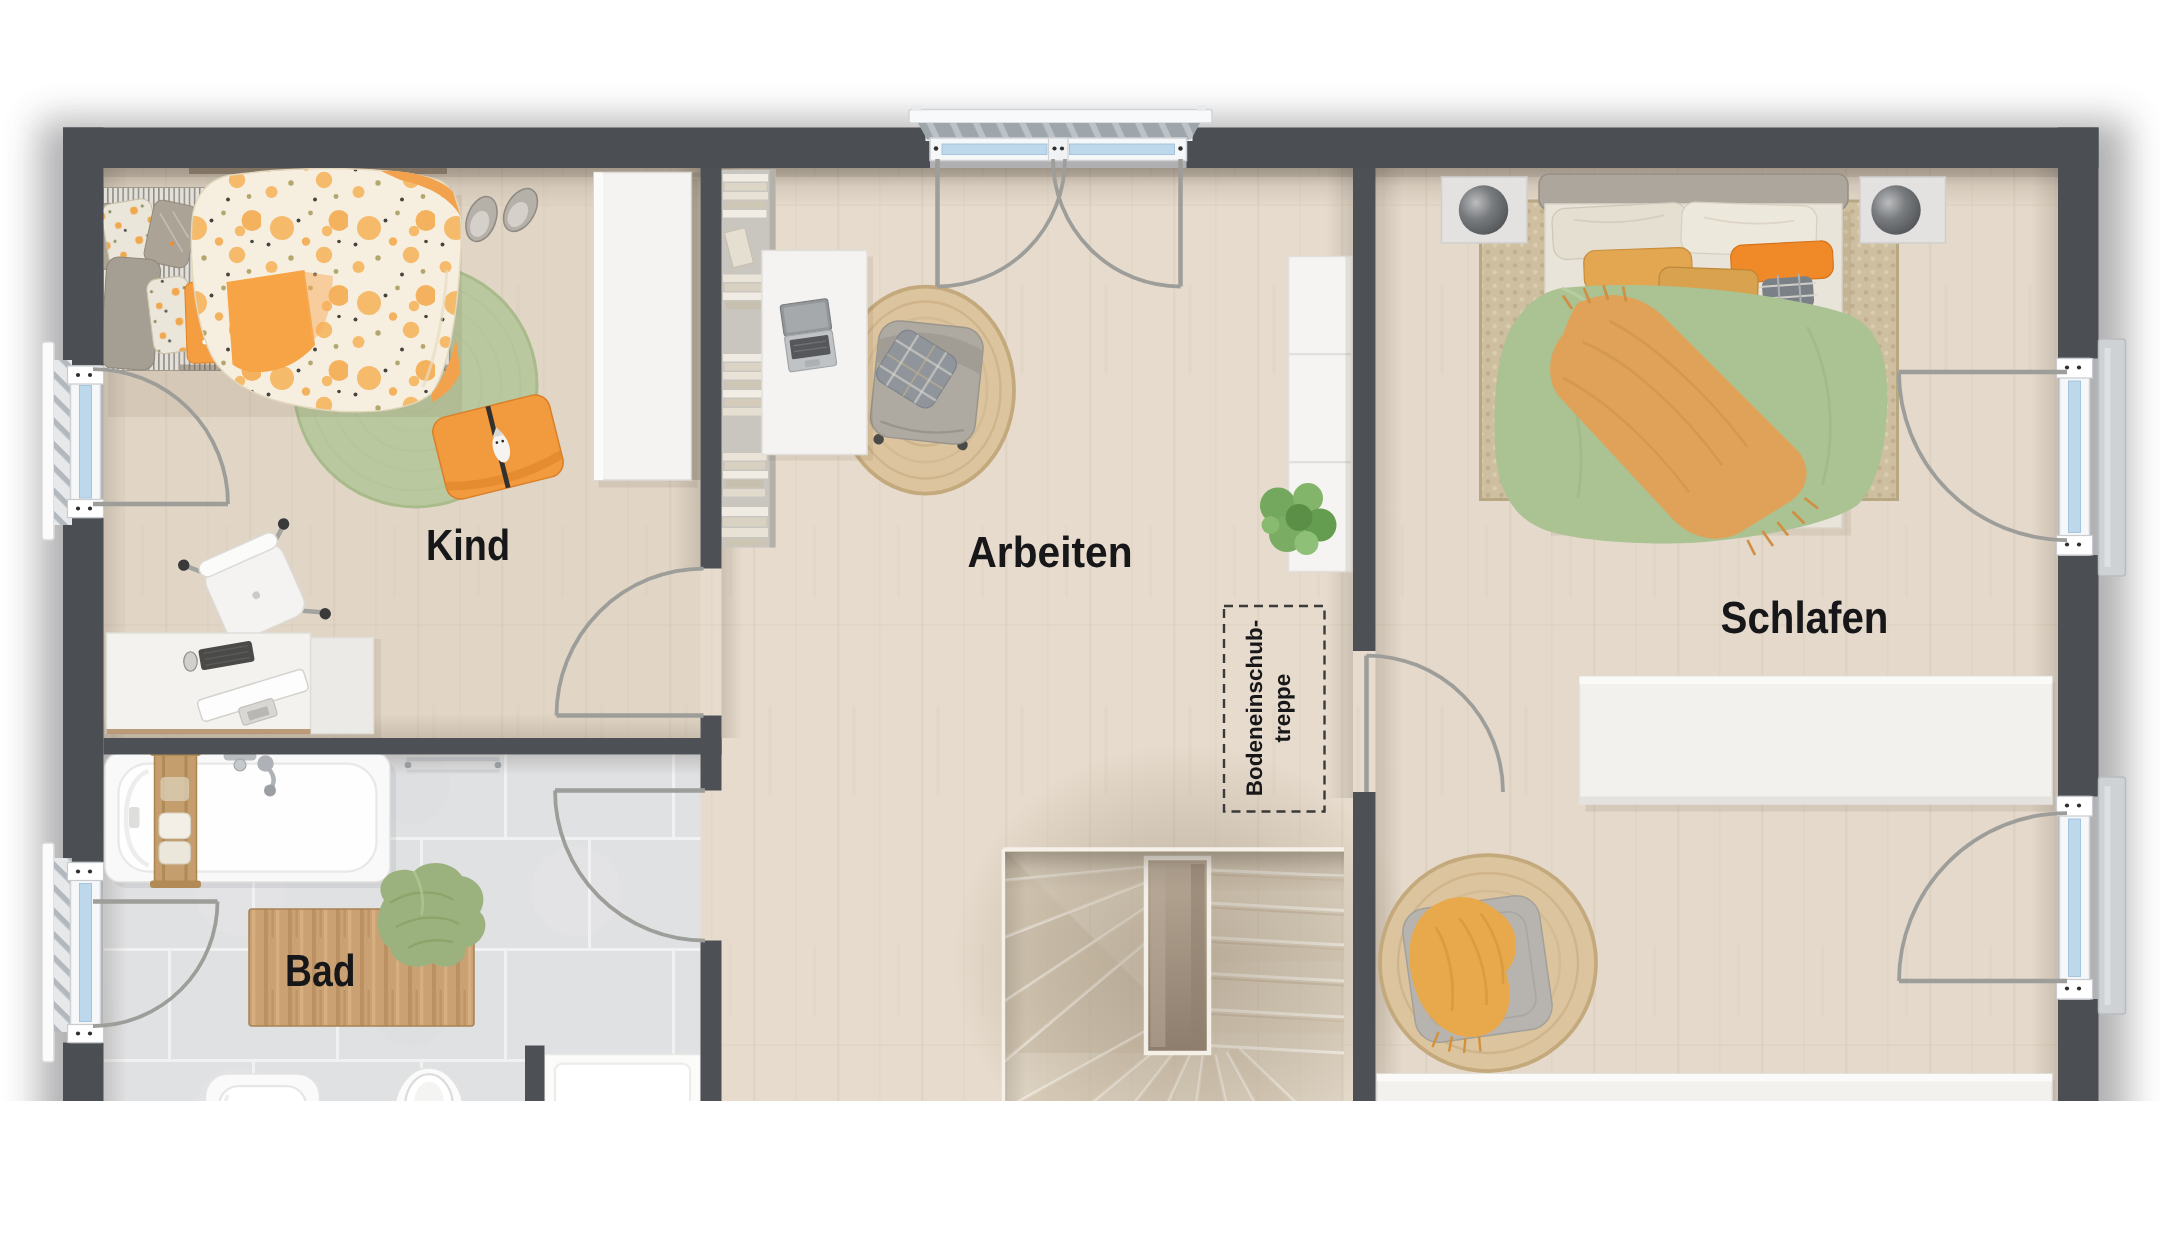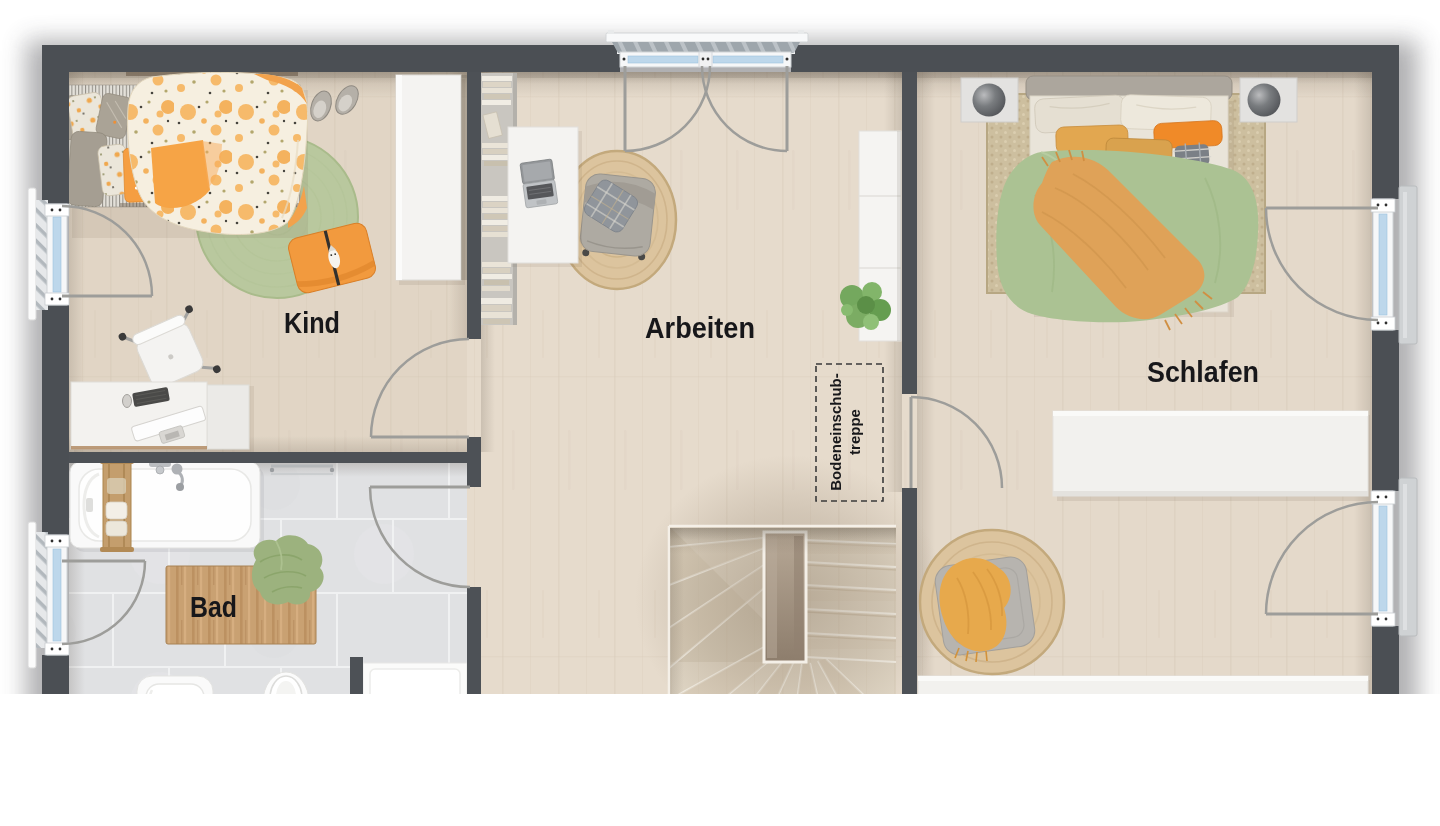--- a/index.html
+++ b/index.html
@@ -1,16 +1,16 @@
 <!DOCTYPE html>
 <html><head>
 <meta charset="utf-8">
 <style>
 html,body{margin:0;padding:0;background:#ffffff;}
-#c{position:relative;width:1440px;height:694px;overflow:hidden;background:#ffffff;font-family:"Liberation Sans",sans-serif;}
+#c{position:relative;width:1440px;height:694px;overflow:hidden;background:#ffffff;font-family:"Liberation Sans",sans-serif;margin-top:40px;}
 </style>
 </head>
 <body>
 <div id="c">
 <svg width="1440" height="826" viewBox="0 0 1440 826">
 <defs>
 <pattern id="wood" width="56" height="280" patternUnits="userSpaceOnUse">
   <rect width="56" height="280" fill="#e6dbcc"></rect>
   <rect x="54" width="1.6" height="280" fill="#d8cab8" opacity="0.4"></rect>
   <rect x="26" width="1" height="280" fill="#ddcfbf" opacity="0.4"></rect>

